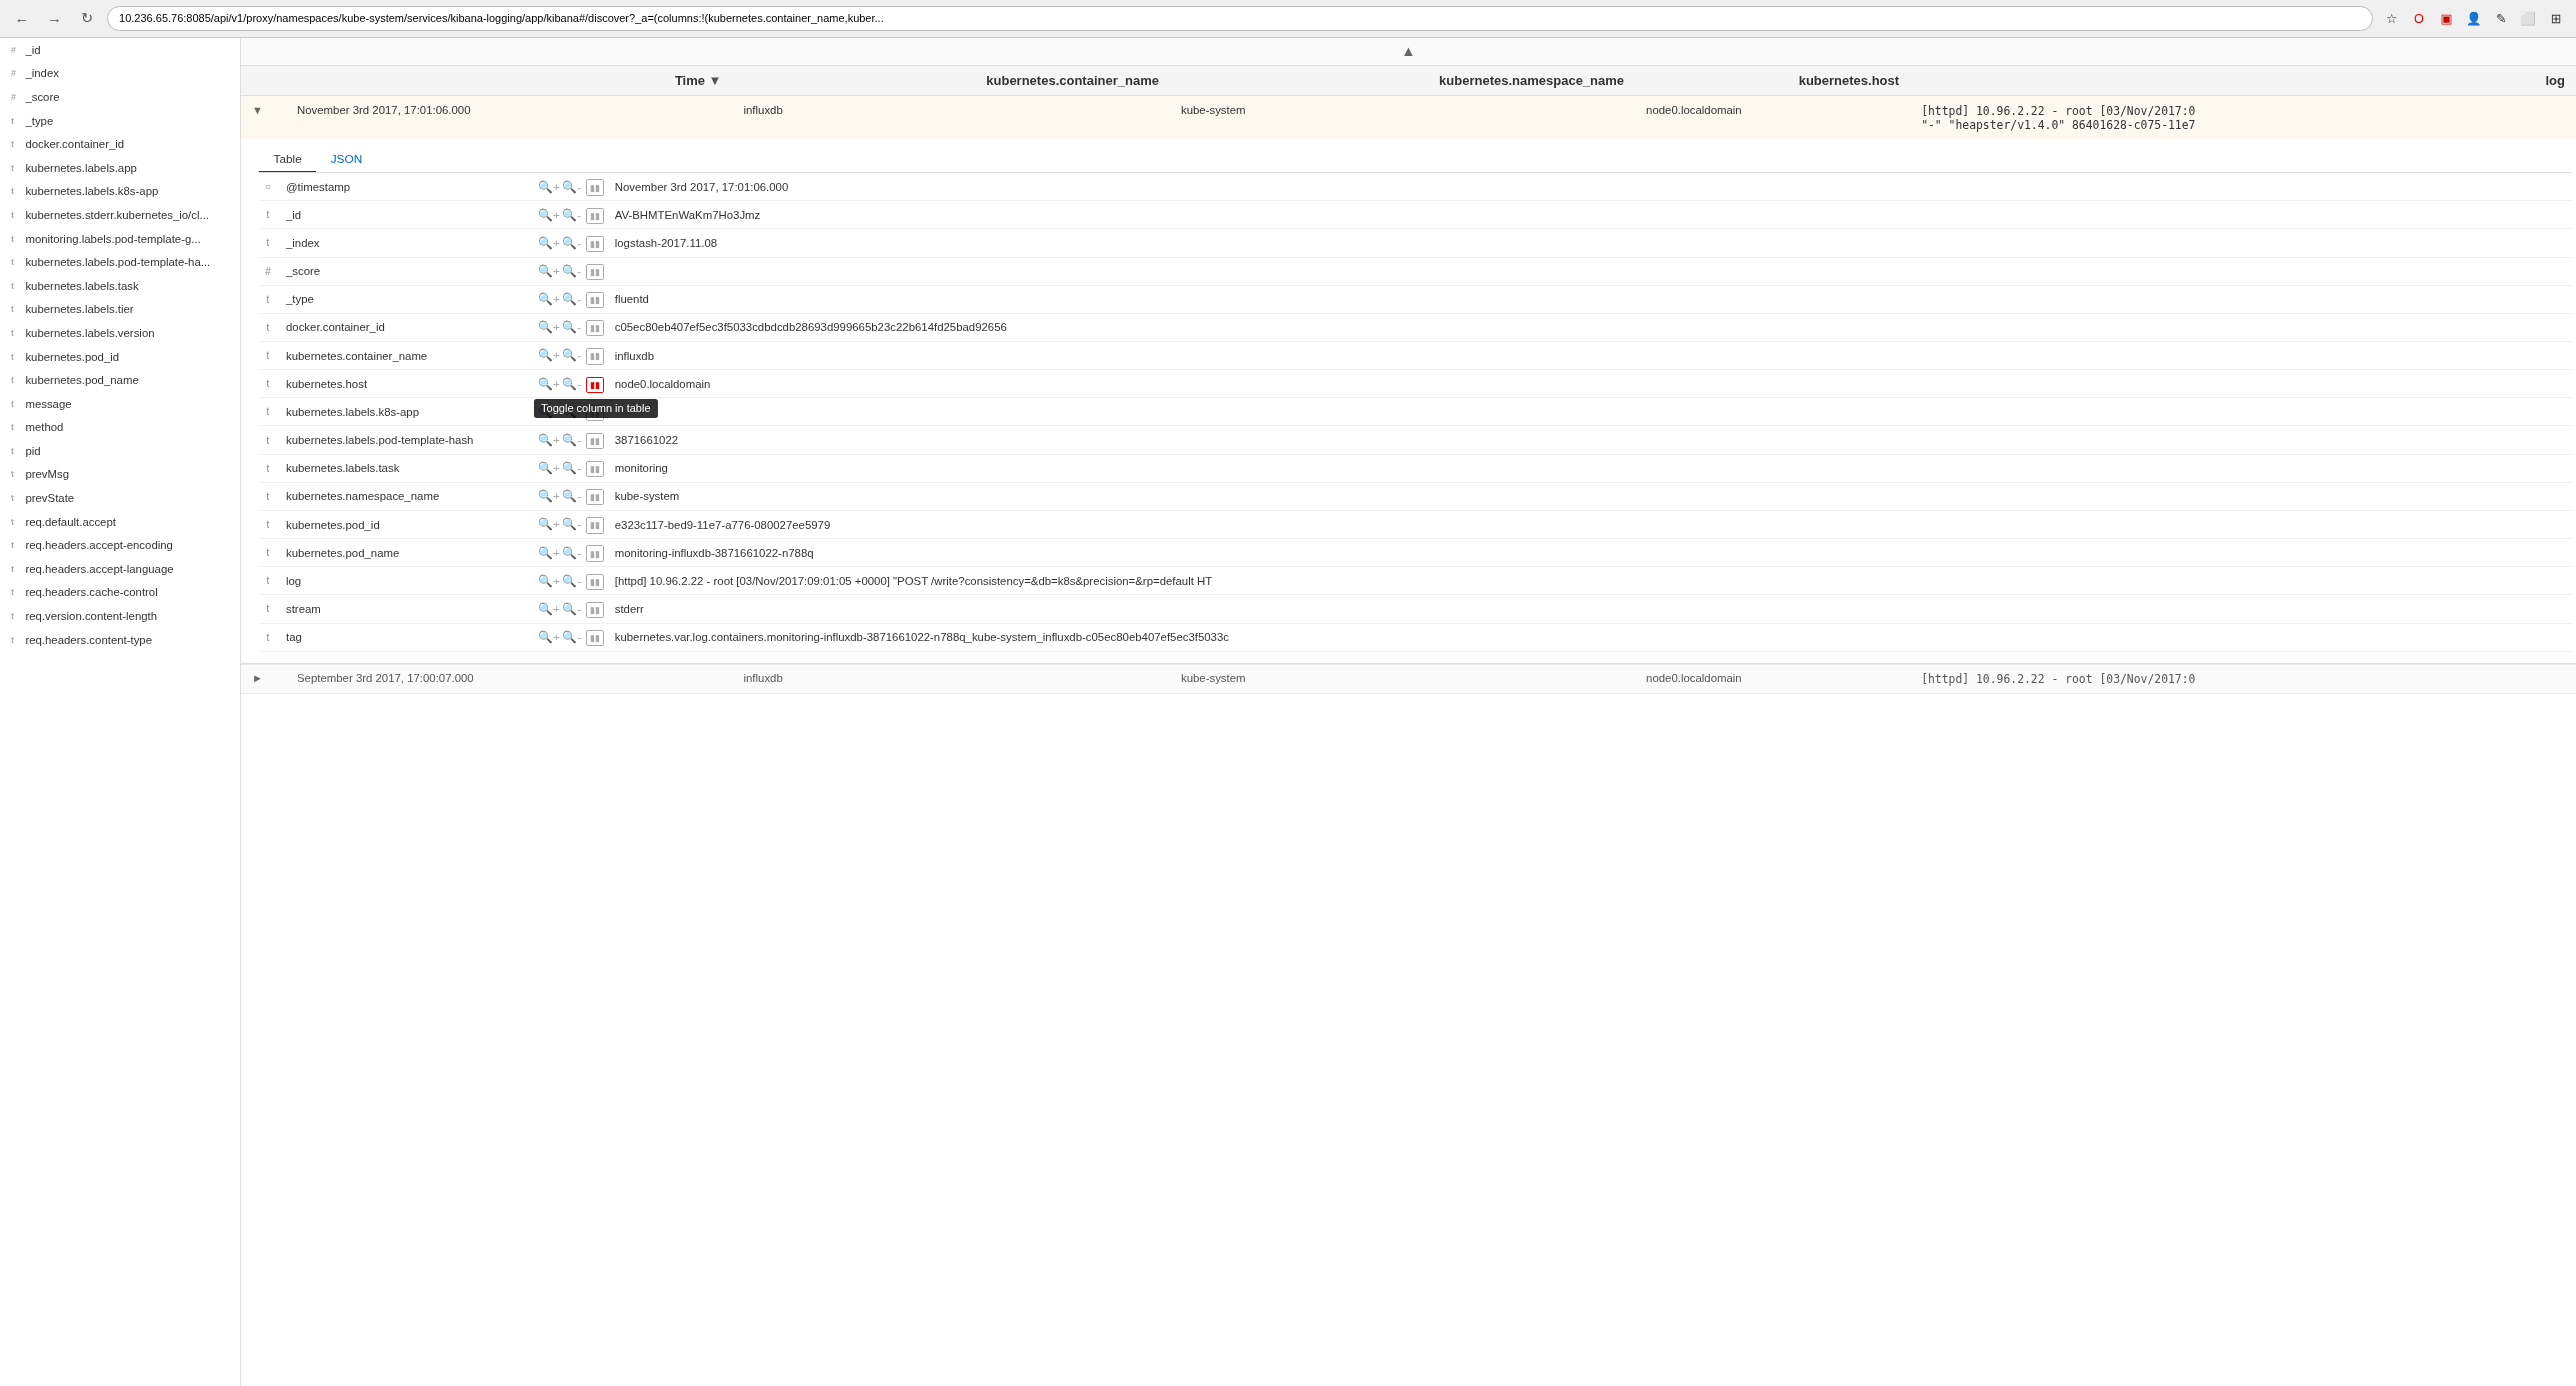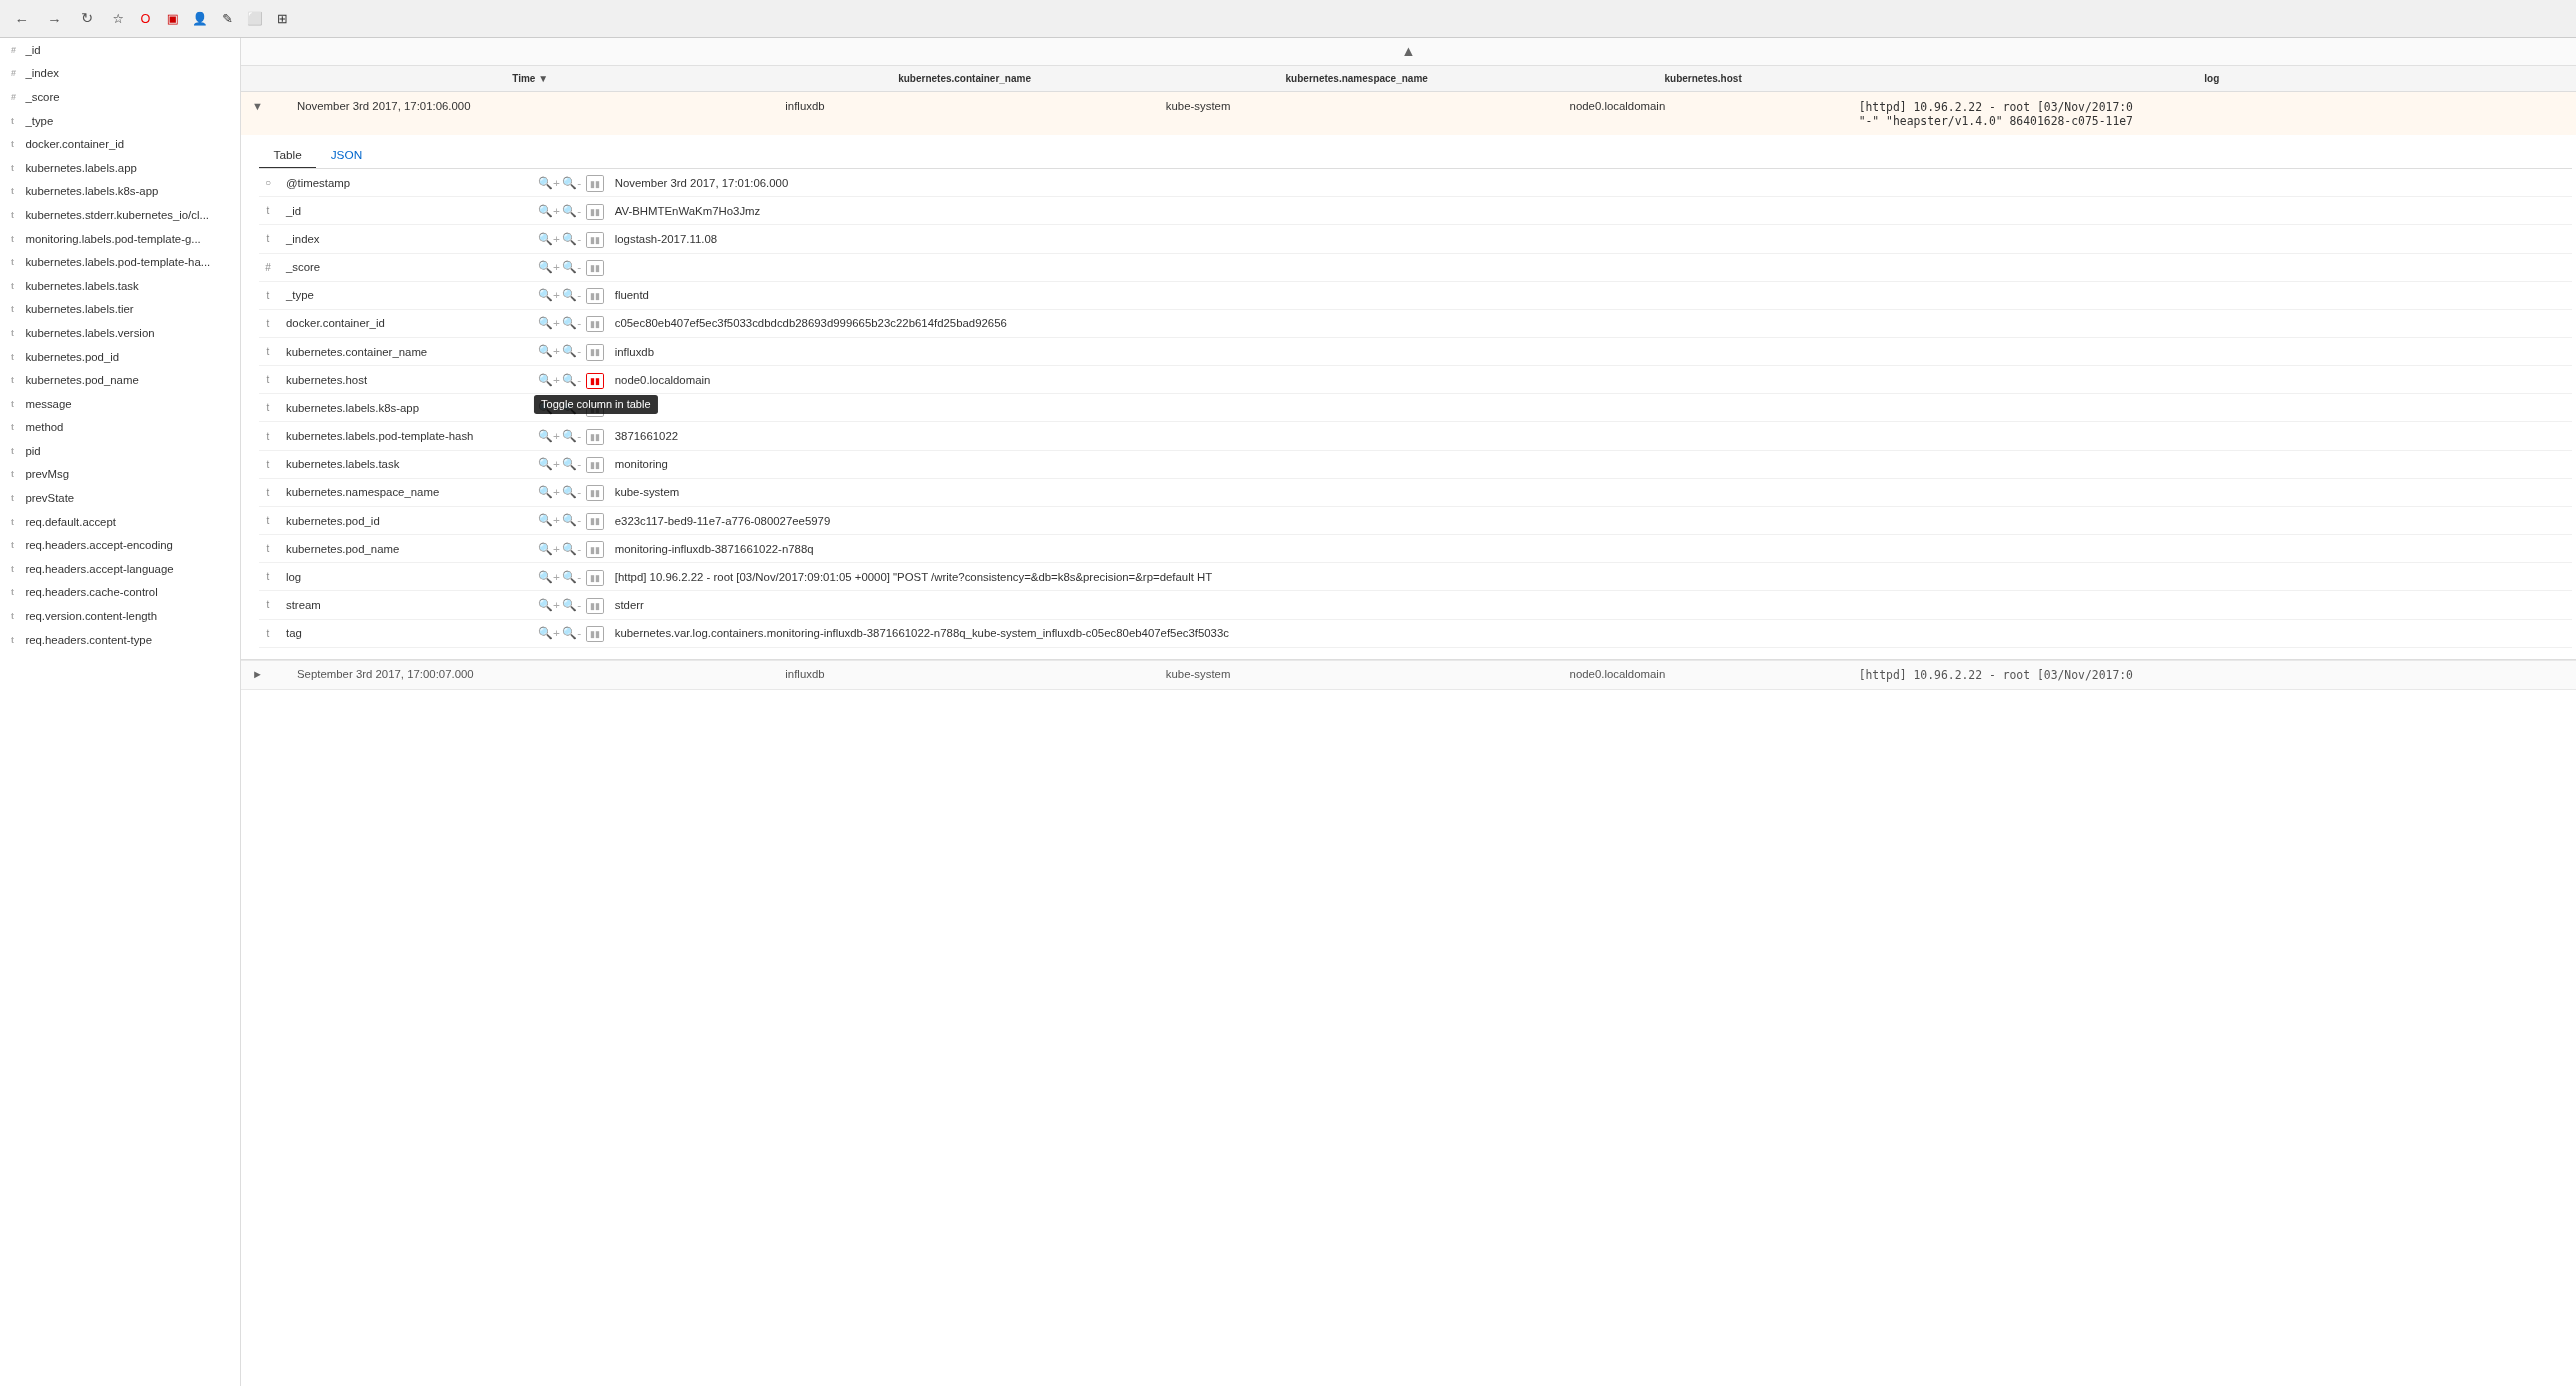--- a/index.html
+++ b/index.html
@@ -23,21 +23,21 @@
     .sidebar-item .item-label { overflow: hidden; text-overflow: ellipsis; }
 
     
     .content { flex: 1; overflow: auto; }
 
     
     .collapse-bar { display: flex; align-items: center; justify-content: center; padding: 5.4px; border-bottom: 0.9px solid #e0e0e0; background: #fafafa; }
     .collapse-btn { cursor: pointer; color: #666; font-size: 14.5px; }
 
     .results-table { width: 100%; border-collapse: collapse; }
-    .results-table th { background: #f5f5f5; border-bottom: 1.8px solid #ddd; padding: 7.3px 11px; text-align: center; font-size: 10px; font-weight: 600; color: #333; white-space: nowrap; cursor: pointer; }
+    .results-table th { background: #f5f5f5; border-bottom: 1.8px solid #ddd; padding: 7.3px 11px; text-align: right; font-size: 13px; font-weight: 600; color: #333; white-space: nowrap; cursor: pointer; }
     .results-table th:first-child { width: 45px; }
     .results-table td { padding: 7.3px 11px; border-bottom: 0.9px solid #e8e8e8; vertical-align: top; font-size: 11.4px; }
     .results-table tr.expanded-row > td { background: #fff8f0; border-bottom: none; }
     .results-table tr.detail-row > td { padding: 0; }
     .expand-arrow { cursor: pointer; color: #666; font-size: 11px; }
 
     
     .detail-panel { padding: 0 4px 11px 18px; border-bottom: 1.8px solid #ddd; background: #fff; }
     .detail-tabs { display: flex; gap: 0; padding: 7.3px 0 0 0; border-bottom: 0.9px solid #ddd; margin-bottom: 0; }
     .detail-tab { padding: 5.4px 14.5px; cursor: pointer; font-size: 11.8px; color: #0066cc; border-bottom: 1.8px solid transparent; }
@@ -61,20 +61,21 @@
     .second-row { background: #fafafa; }
     .second-row td { color: #555; }
   </style>
 </head>
 <body>
 
 <div class="browser-bar">
   <button class="nav-btn">←</button>
   <button class="nav-btn">→</button>
   <button class="nav-btn">↻</button>
+  <input class="url-bar" type="text" value="10.236.65.76:8085/api/v1/proxy/namespaces/kube-system/services/kibana-logging/app/kibana#/discover?_a=(columns:!(kubernetes.container_name,kuber..." style="">
   <div class="browser-icons">
     <div class="browser-icon">☆</div>
     <div class="browser-icon" style="color:#e00;">O</div>
     <div class="browser-icon" style="color:#c00;">▣</div>
     <div class="browser-icon">👤</div>
     <div class="browser-icon">✎</div>
     <div class="browser-icon">⬜</div>
     <div class="browser-icon">⊞</div>
   </div>
 </div>

